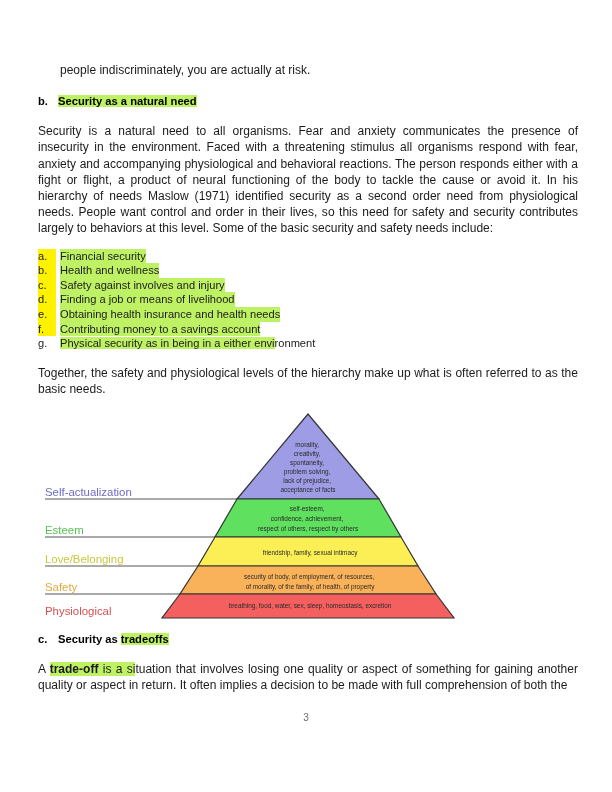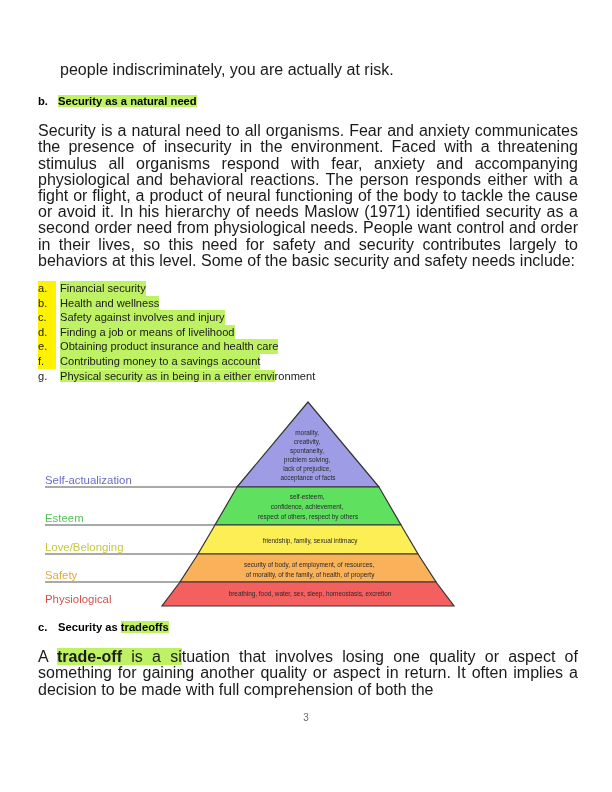--- a/index.html
+++ b/index.html
@@ -27,21 +27,21 @@
 
   .content {
     position: absolute;
     left: 38px;
     top: 62px;
     width: 540px;
   }
 
   p.body {
     margin: 0 0 12px 0;
-    font-size: 16px;
+    font-size: 12px;
     line-height: 16.2px;
     text-align: justify;
     color: #1b1b1b;
     letter-spacing: 0.01px;
   }
 
   p.first-line-indent {
     text-indent: 22px;
     margin-bottom: 15px;
   }
@@ -143,30 +143,31 @@
       <li>
         <span class="marker hl-marker">b.</span><span class="txt hl">Health and wellness</span>
       </li>
       <li>
         <span class="marker hl-marker">c.</span><span class="txt hl">Safety against involves and injury</span>
       </li>
       <li>
         <span class="marker hl-marker">d.</span><span class="txt hl">Finding a job or means of livelihood</span>
       </li>
       <li>
-        <span class="marker hl-marker">e.</span><span class="txt hl">Obtaining product insurance and health care</span>
+        <span class="marker hl-marker">e.</span><span class="txt hl">Obtaining health insurance and health needs</span>
       </li>
       <li>
         <span class="marker hl-marker">f.</span><span class="txt hl">Contributing money to a savings account</span>
       </li>
       <li>
         <span class="marker">g.</span><span class="txt"><span class="hl">Physical security as in being in a either envi</span><span>ronment</span></span>
       </li>
     </ol>
 
+    <p class="body">Together, the safety and physiological levels of the hierarchy make up what is often referred to as the basic needs.</p>
 
     <div class="diagram">
       <svg width="540" height="212" viewBox="0 0 540 212" xmlns="http://www.w3.org/2000/svg">
 
         <line x1="7" y1="90" x2="199" y2="90" stroke="#555" stroke-width="1"></line>
         <line x1="7" y1="128" x2="177" y2="128" stroke="#555" stroke-width="1"></line>
         <line x1="7" y1="157" x2="160" y2="157" stroke="#555" stroke-width="1"></line>
         <line x1="7" y1="185" x2="142" y2="185" stroke="#555" stroke-width="1"></line>
 
         <polygon points="270,5 199,90 341,90" fill="#9d9ce4" stroke="#333" stroke-width="1.2"></polygon>

